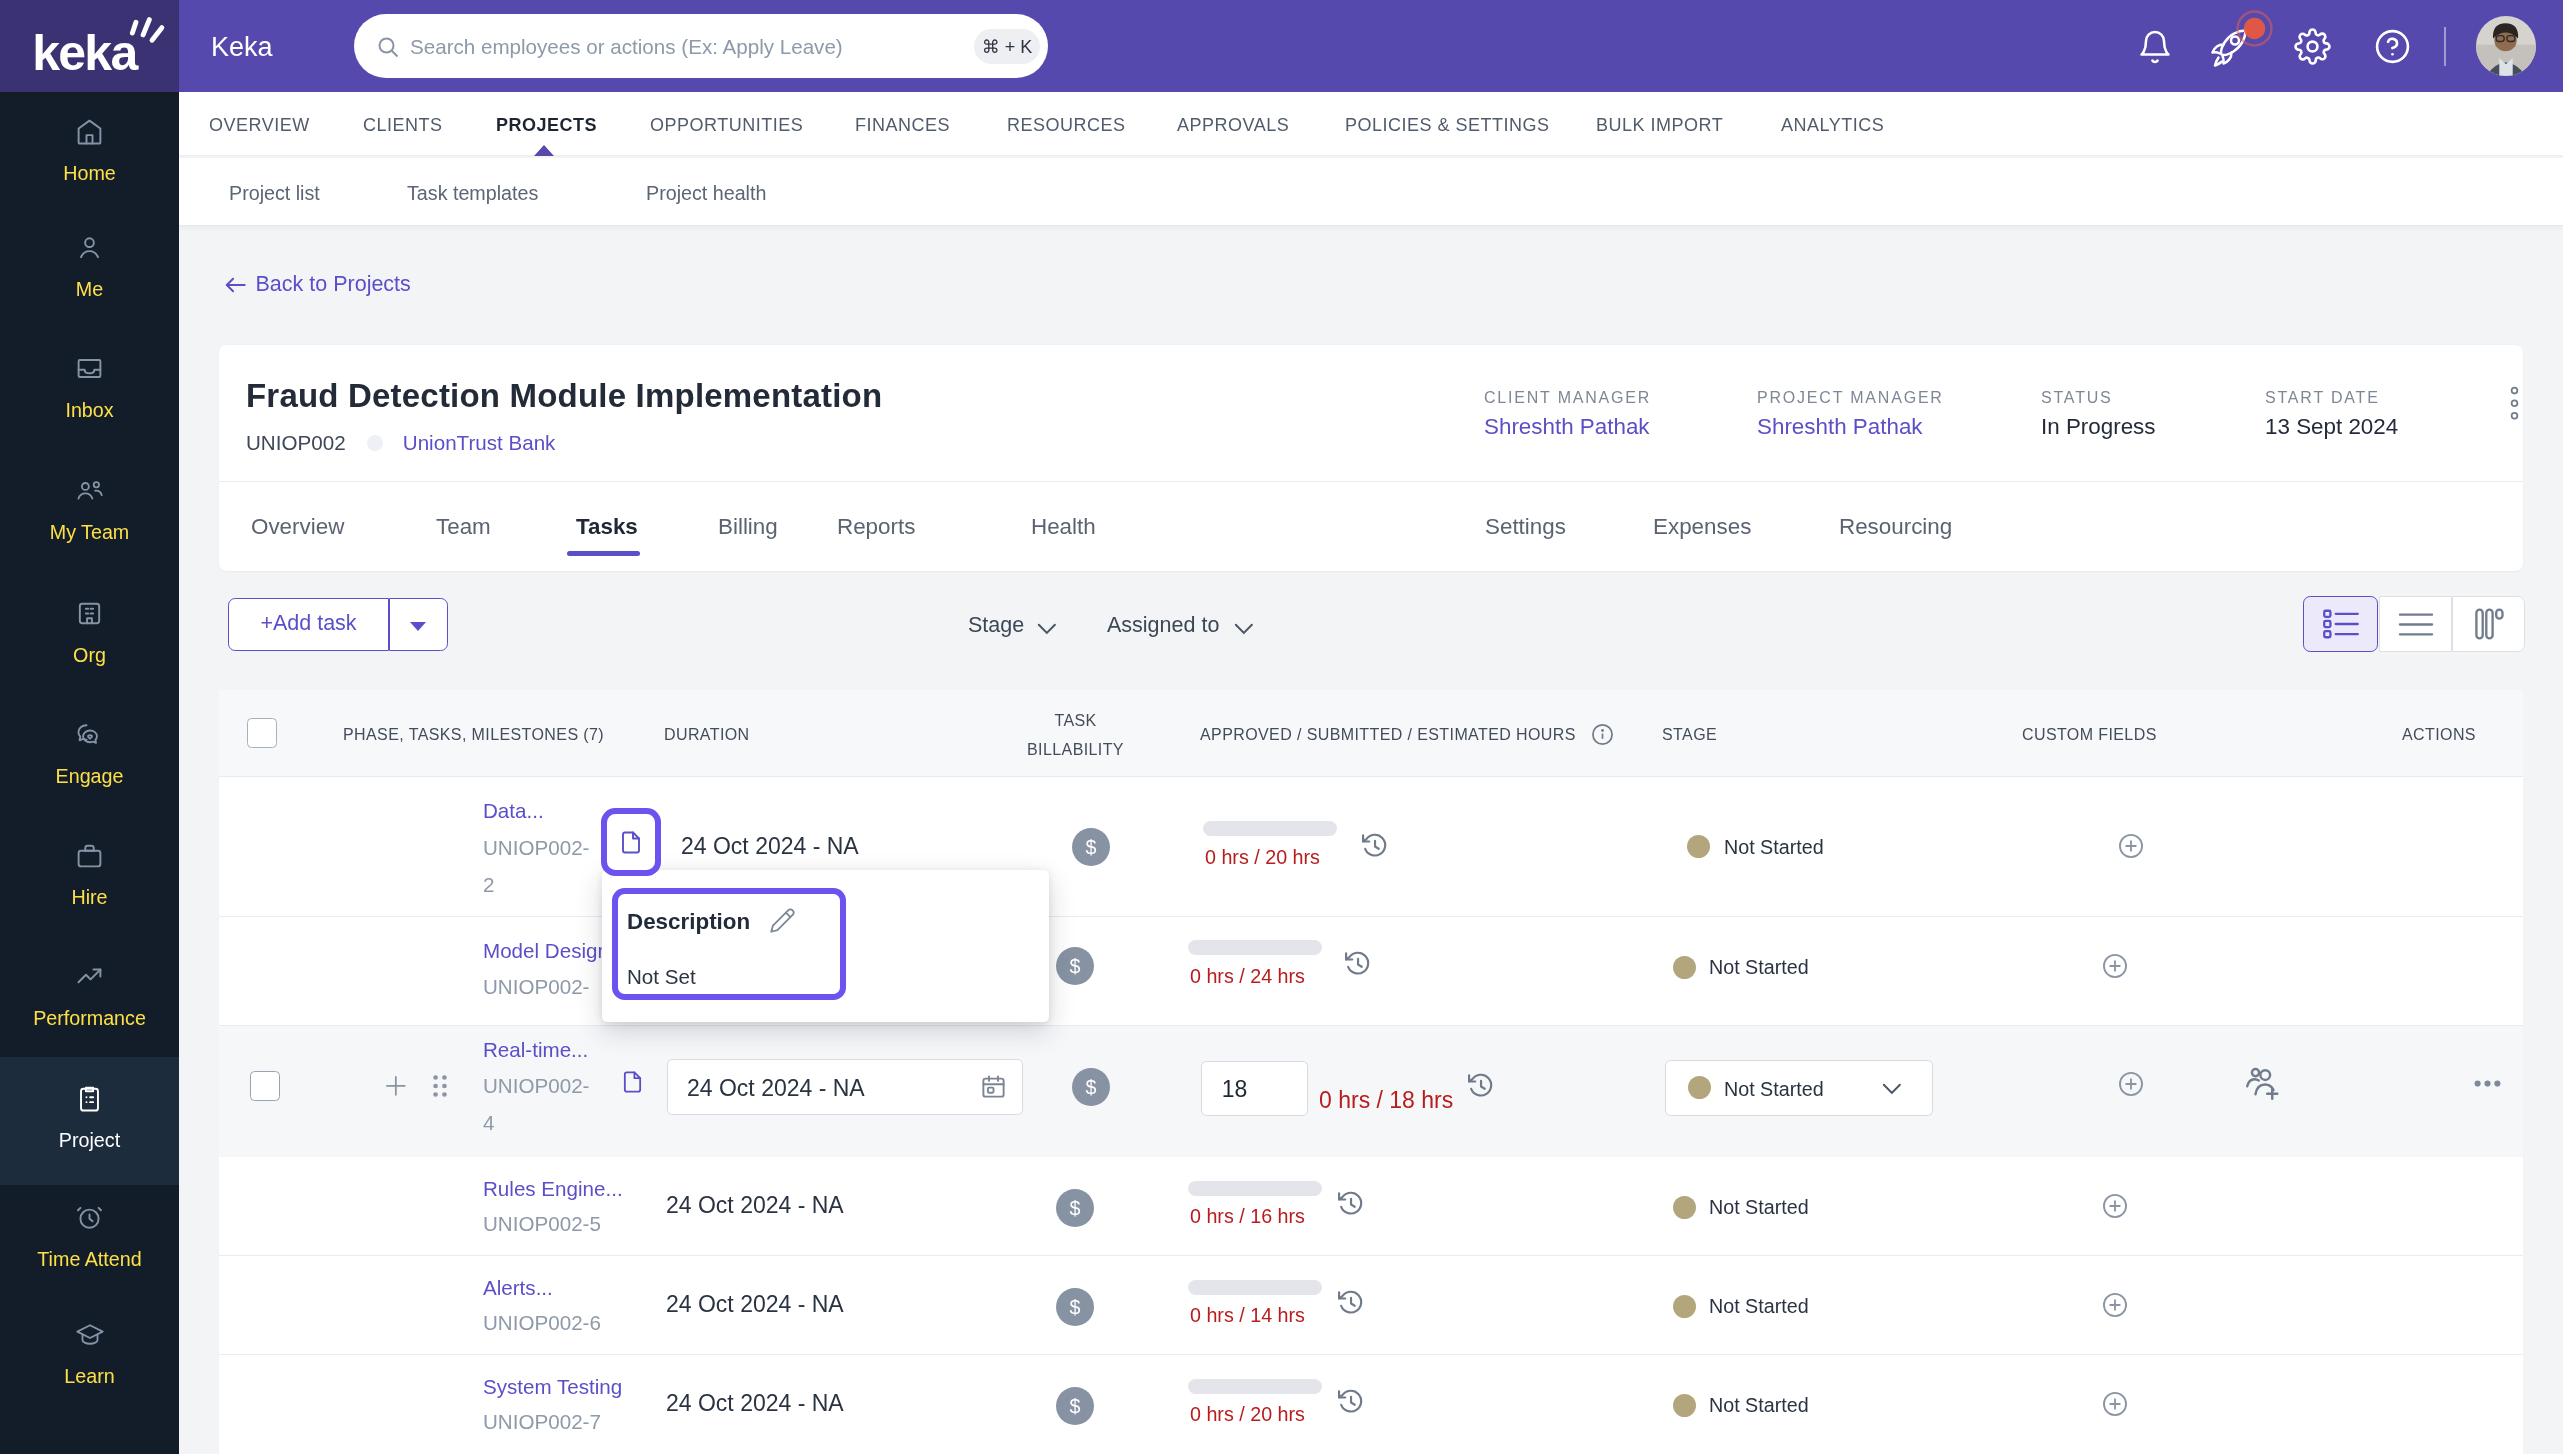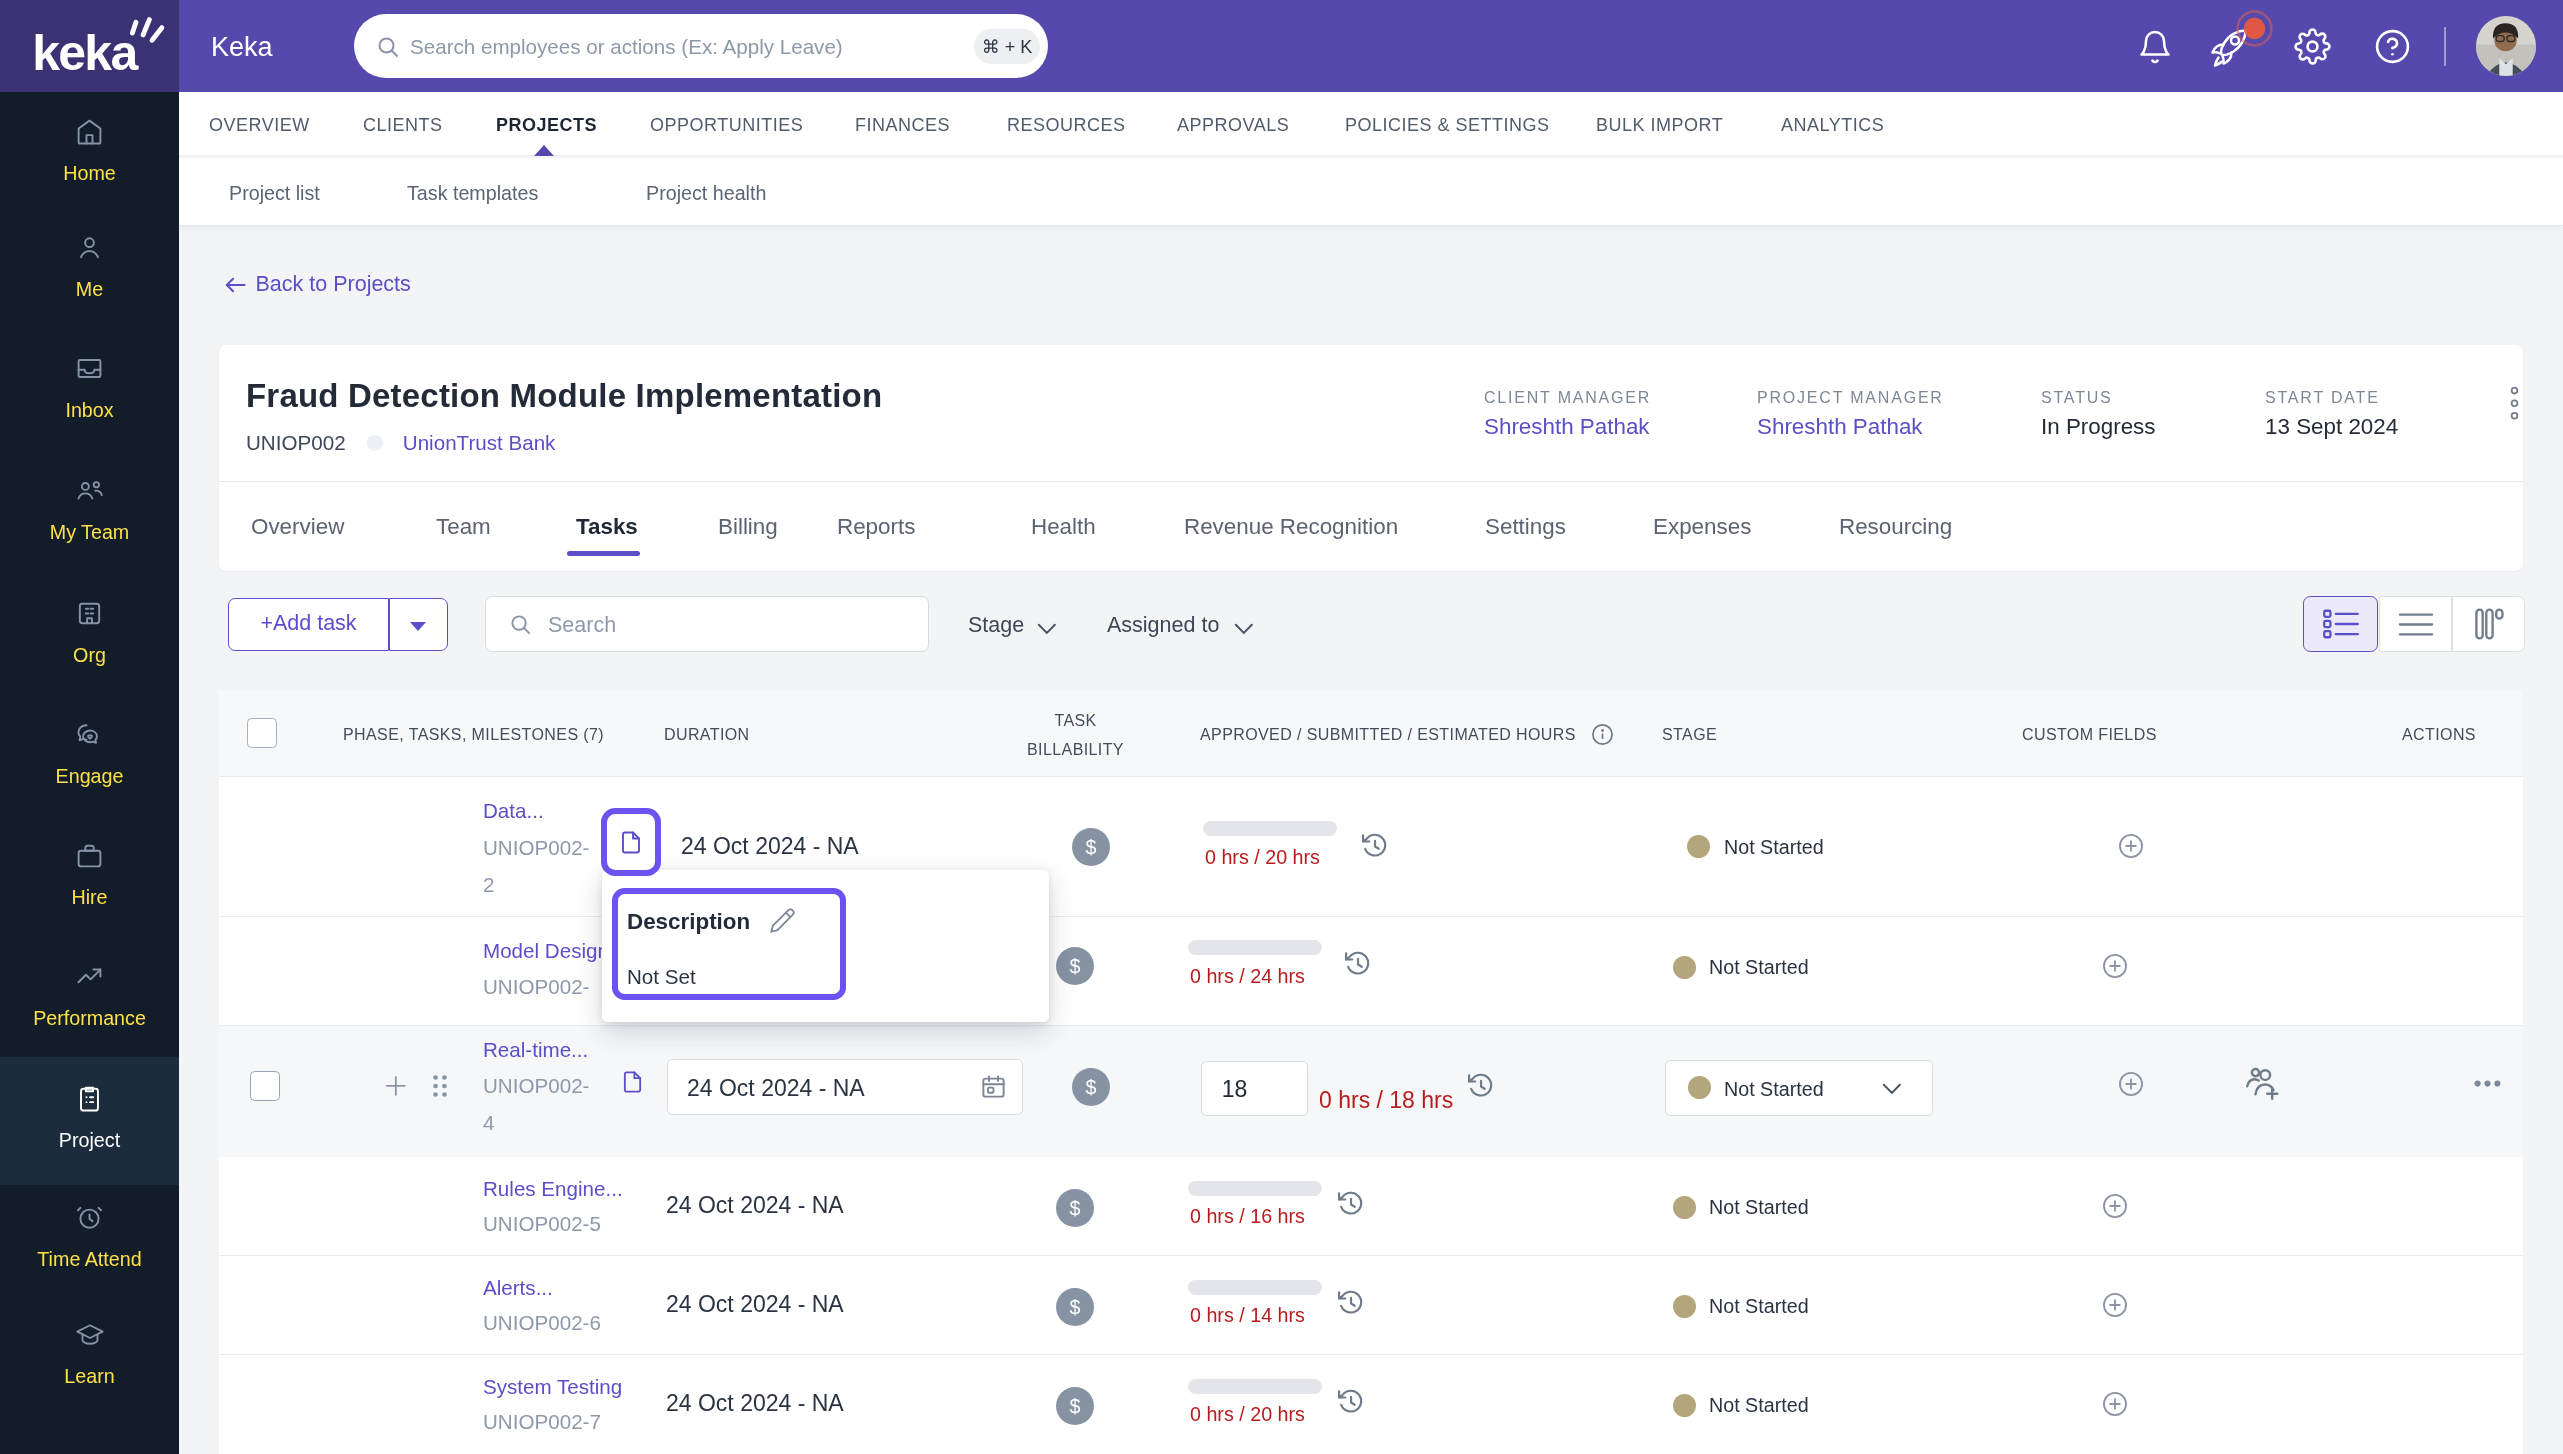--- a/index.html
+++ b/index.html
@@ -292,37 +292,29 @@
         <circle cx="5" cy="19" r="3.2"></circle>
         <circle cx="5" cy="33" r="3.2"></circle>
       </svg>
   <div id="tabs">
     <span class="tab" style="left:32px;">Overview</span>
     <span class="tab" style="left:217px;">Team</span>
     <span class="tab active" style="left:357px;">Tasks</span>
     <span class="tab" style="left:499px;">Billing</span>
     <span class="tab" style="left:618px;text-align:right;">Reports</span>
     <span class="tab" style="left:812px;">Health</span>
-    <span class="tab" style="left:965px;">Revenue Recognition</span>
     <span class="tab" style="left:1266px;">Settings</span>
     <span class="tab" style="left:1434px;">Expenses</span>
     <span class="tab" style="left:1620px;">Resourcing</span>
     <div id="tabline"></div>
   </div>
 </div>
 
 <div id="addtask">+Add task</div>
 <div id="addcaret"></div>
-<div id="tsearch">
-  <svg style="position:absolute;left:23px;top:16px;" width="23" height="23" viewBox="0 0 24 24" fill="none" stroke="#8a94a6" stroke-width="2">
-        <circle cx="10.5" cy="10.5" r="7"></circle>
-        <line x1="15.8" y1="15.8" x2="21.5" y2="21.5"></line>
-      </svg>
-  <span class="ph">Search</span>
-</div>
 <span class="filter" style="left:968px;">Stage</span>
 <svg class="a" style="left:1037px;top:623px;" width="19.7" height="12.5" viewBox="0 0 22 14" fill="none" stroke="#4a5464" stroke-width="2.2" stroke-linecap="round">
       <polyline points="2,2 11,11 20,2"></polyline>
     </svg>
 <span class="filter" style="left:1107px;">Assigned to</span>
 <svg class="a" style="left:1234px;top:623px;" width="19.7" height="12.5" viewBox="0 0 22 14" fill="none" stroke="#4a5464" stroke-width="2.2" stroke-linecap="round">
       <polyline points="2,2 11,11 20,2"></polyline>
     </svg>
 <div class="toggle" id="tg1">
   <svg width="38" height="30" viewBox="0 0 42 34" fill="none" stroke="#5a4fc8" stroke-width="2.6" stroke-linecap="round">

